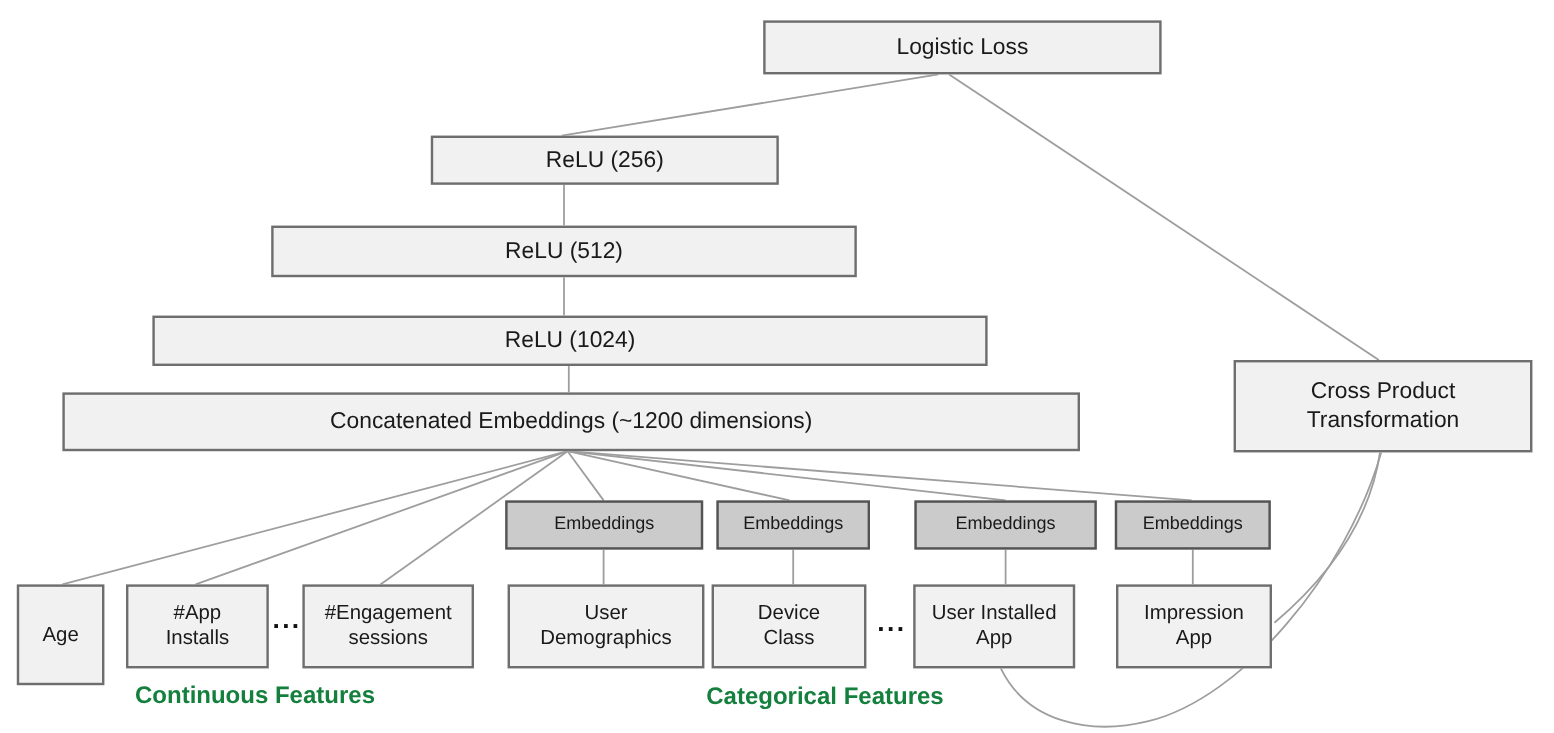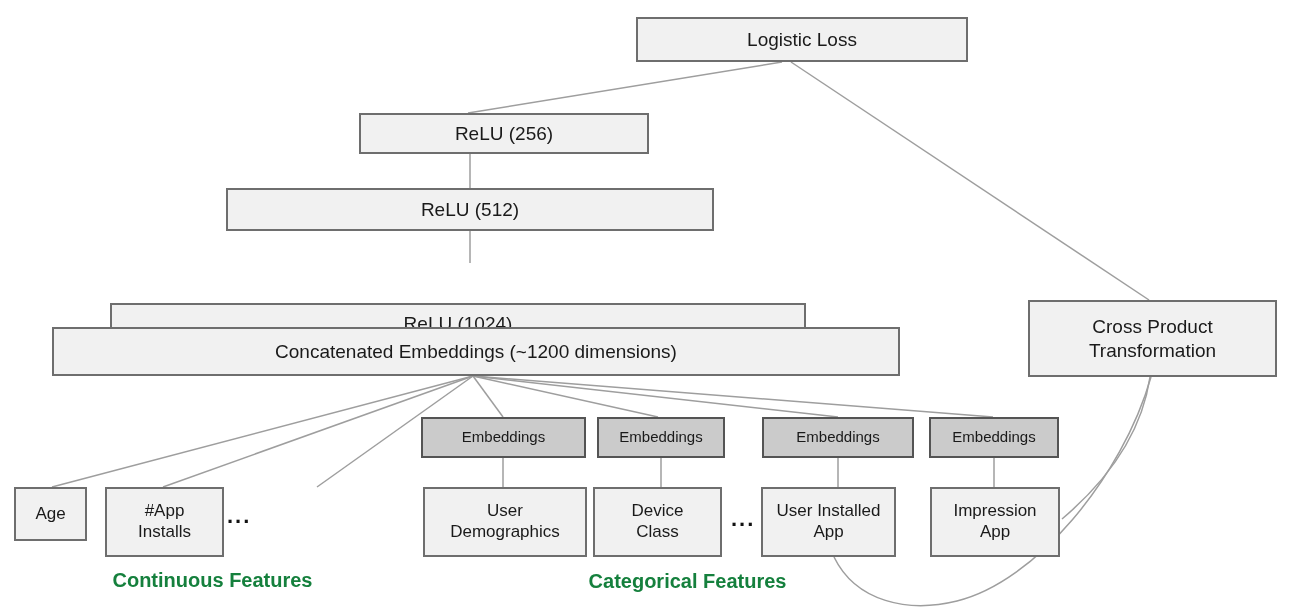--- a/index.html
+++ b/index.html
@@ -73,40 +73,41 @@
     <path d="M 1150 377 C 1142 432 1108 480 1062 519"></path>
     <path d="M 834 557 C 856 602 908 613 957 601 C 1035 582 1122 478 1151 377"></path>
   </svg>
 
   <div class="node" style="left:636px;top:17px;width:332px;height:45px;">Logistic Loss</div>
 
   <div class="node" style="left:323px;top:113px;width:290px;height:41px;margin-left:36px;">ReLU (256)</div>
 
   <div class="node" style="left:226px;top:188px;width:488px;height:43px;">ReLU (512)</div>
 
-  <div class="node" style="left:110px;top:263px;width:696px;height:42px;margin-top:40px;">ReLU (1024)</div>
+  <div class="node" style="left:127px;top:263px;width:696px;height:42px;">ReLU (1024)</div>
 
   <div class="node" style="left:52px;top:327px;width:848px;height:49px;">Concatenated Embeddings (~1200 dimensions)</div>
 
   <div class="node" style="left:1028px;top:300px;width:249px;height:77px;padding:0 18px;">Cross Product Transformation</div>
 
   <div class="node emb" style="left:421px;top:417px;width:165px;height:41px;">Embeddings</div>
 
   <div class="node emb" style="left:597px;top:417px;width:128px;height:41px;">Embeddings</div>
 
   <div class="node emb" style="left:762px;top:417px;width:152px;height:41px;">Embeddings</div>
 
   <div class="node emb" style="left:929px;top:417px;width:130px;height:41px;">Embeddings</div>
 
-  <div class="node small" style="left:14px;top:487px;width:73px;height:54px;">Age</div>
+  <div class="node small" style="left:14px;top:487px;width:73px;height:84px;">Age</div>
 
   <div class="node small" style="left:105px;top:487px;width:119px;height:70px;padding:0 18px;">#App Installs</div>
 
   <div class="dots" style="left:227px;top:503px;">...</div>
 
+  <div class="node small" style="left:252px;top:487px;width:143px;height:70px;padding:0 6px;">#Engagement sessions</div>
 
   <div class="node small" style="left:423px;top:487px;width:164px;height:70px;padding:0 20px;">User Demographics</div>
 
   <div class="node small" style="left:593px;top:487px;width:129px;height:70px;padding:0 24px;">Device Class</div>
 
   <div class="dots" style="left:731px;top:506px;">...</div>
 
   <div class="node small" style="left:761px;top:487px;width:135px;height:70px;padding:0 12px;">User Installed App</div>
 
   <div class="node small" style="left:930px;top:487px;width:130px;height:70px;padding:0 14px;">Impression App</div>

